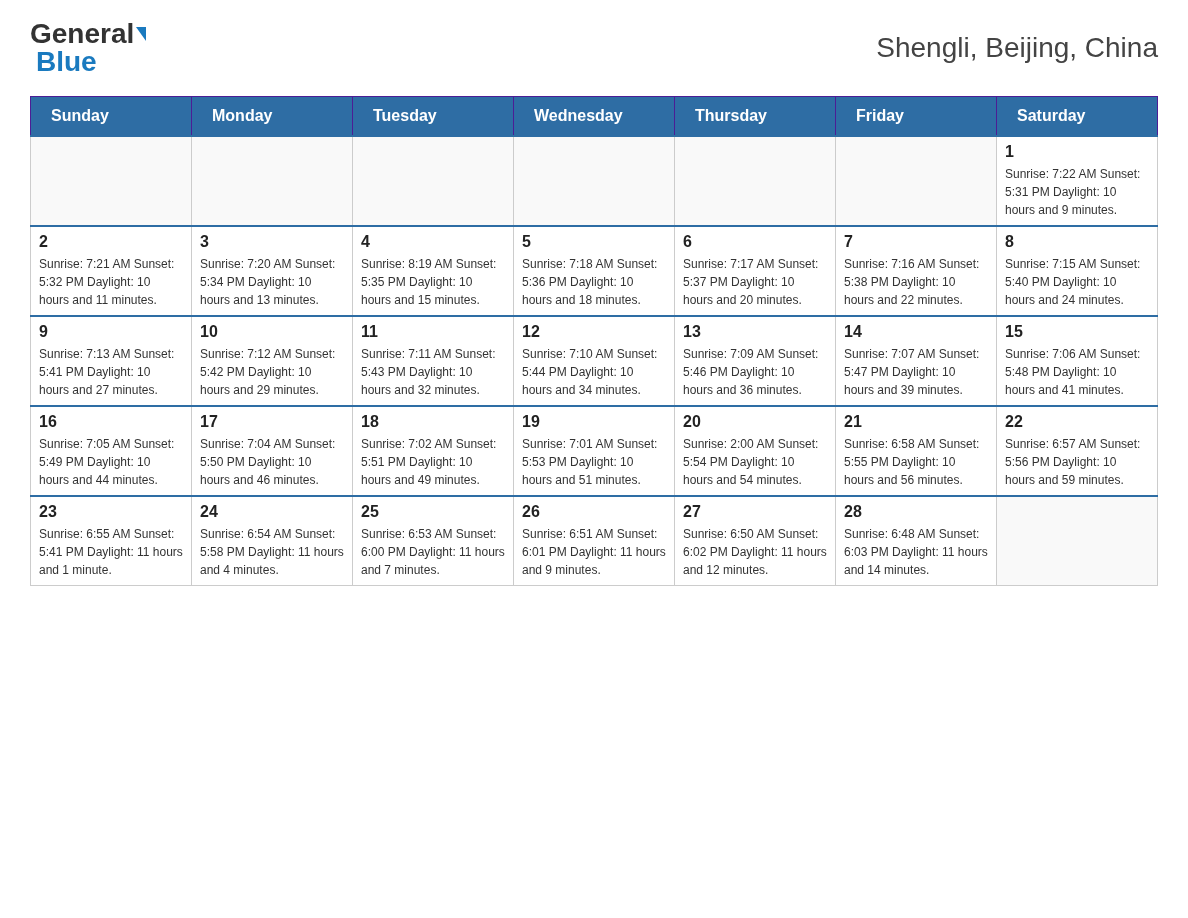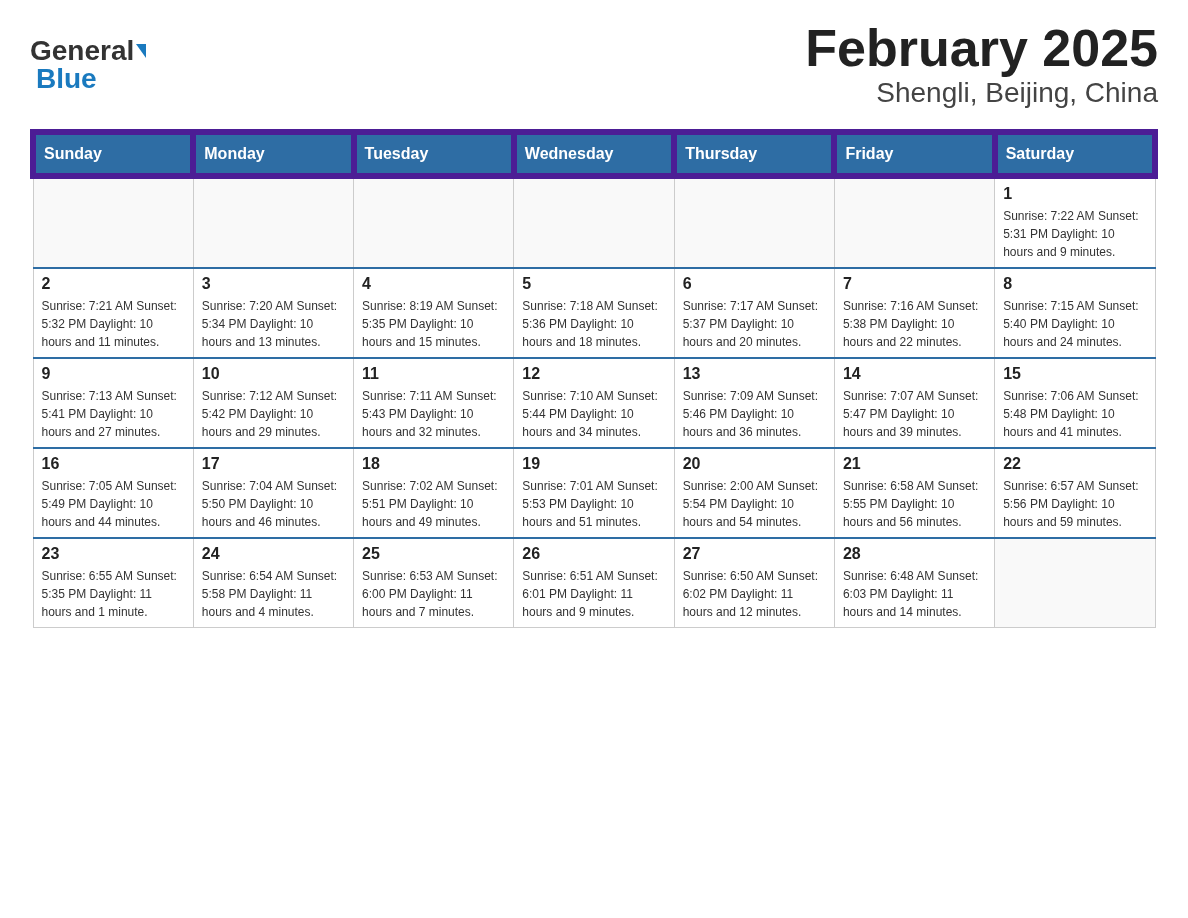--- a/index.html
+++ b/index.html
@@ -58,25 +58,25 @@
       color: #444;
     }
     .calendar {
       width: 100%;
       border-collapse: collapse;
       border: 1px solid #aaa;
     }
     .calendar thead tr th {
       background-color: #2e6da4;
       color: #fff;
-      padding: 10px 8px;
+      padding: 10px 20px;
       font-size: 16px;
       font-weight: bold;
       text-align: left;
-      border: 6px solid #4c1d95;
+      border: 1px solid #4c1d95;
     }
     .calendar tbody tr td {
       vertical-align: top;
       padding: 6px 8px;
       border: 1px solid #ccc;
       min-height: 100px;
       width: 14.28%;
       font-size: 13px;
       color: #333;
       background: #fff;
@@ -105,21 +105,20 @@
 
 <div class="header">
   <div class="logo">
     <div style="display:flex;align-items:center;">
       <span class="logo-text-general">General</span>
       <span class="logo-triangle"></span>
     </div>
     <span class="logo-text-blue">Blue</span>
   </div>
   <div class="title-block">
-    <h1>February 2025</h1>
     <h2>Shengli, Beijing, China</h2>
   </div>
 </div>
 
 <table class="calendar">
   <thead>
     <tr>
     <th>Sunday</th>
         <th>Monday</th>
         <th>Tuesday</th>
@@ -273,21 +272,21 @@
           <span class="day-number">22</span>
           <div class="day-info">Sunrise: 6:57 AM
 Sunset: 5:56 PM
 Daylight: 10 hours and 59 minutes.</div>
         </td>
       </tr>
       <tr>
         <td>
           <span class="day-number">23</span>
           <div class="day-info">Sunrise: 6:55 AM
-Sunset: 5:35 PM
+Sunset: 5:41 PM
 Daylight: 11 hours and 1 minute.</div>
         </td>
         <td>
           <span class="day-number">24</span>
           <div class="day-info">Sunrise: 6:54 AM
 Sunset: 5:58 PM
 Daylight: 11 hours and 4 minutes.</div>
         </td>
         <td>
           <span class="day-number">25</span>

